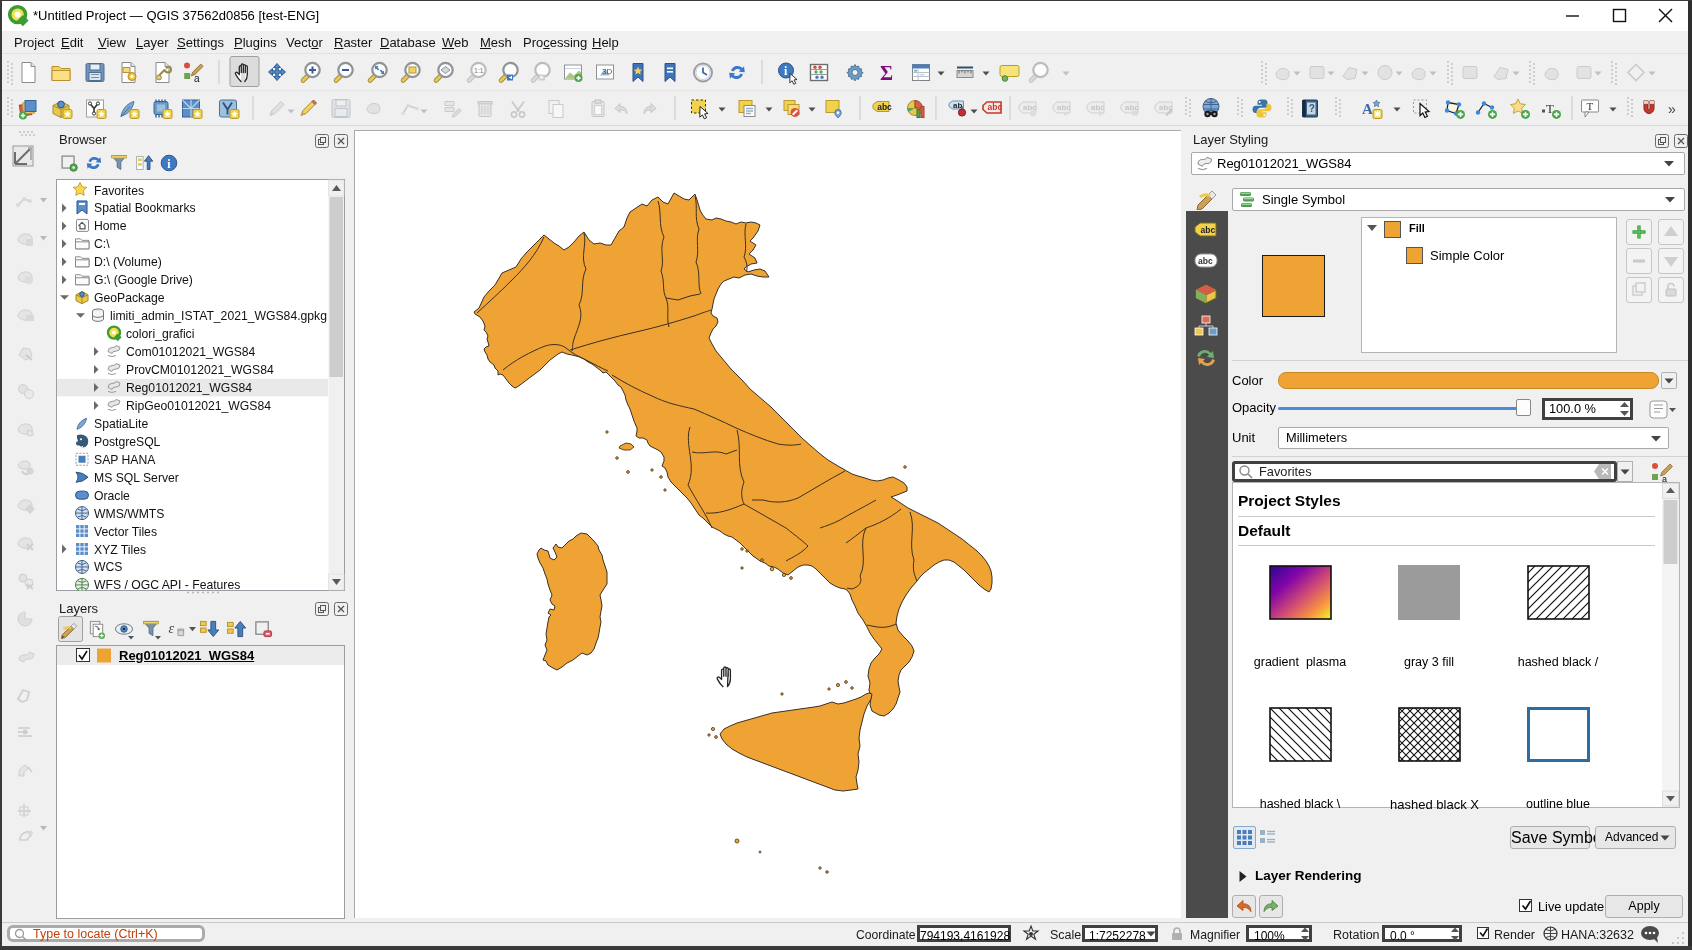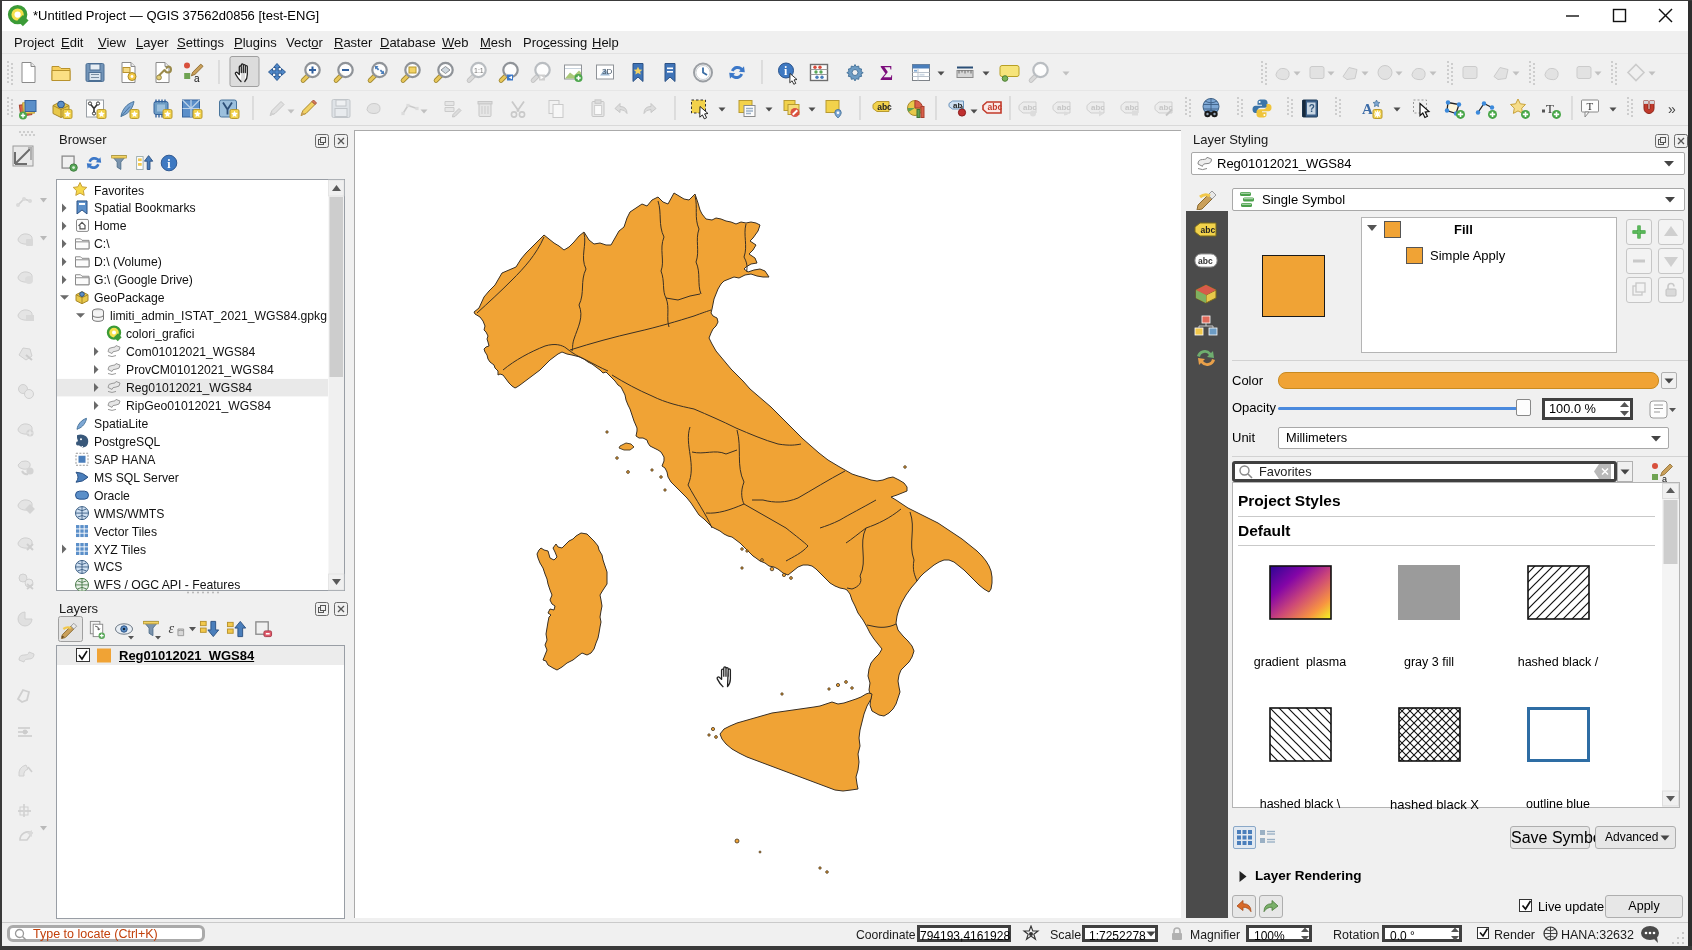--- a/index.html
+++ b/index.html
@@ -1165,23 +1165,23 @@
   </svg>
 <div class="abs" style="left:1262px;top:192px;font-size:13px">Single Symbol</div>
 <svg class="abs" style="left:1664px;top:196px" width="12" height="8">
     <path d="M1 1 l5 5.5 5 -5.5z" fill="#444"></path>
   </svg>
 <div class="abs" style="left:1361px;top:217px;width:256px;height:136px;background:#fff;border:1px solid #b4b4b4"></div>
 <svg class="abs" style="left:1366px;top:222px" width="14" height="12">
     <path d="M1 3 l10 0 l-5 6z" fill="#555"></path>
   </svg>
 <div class="abs" style="left:1384px;top:221px;width:17px;height:17px;background:#f0a335;border:1px solid #555"></div>
-<div class="abs" style="left:1454px;top:222px;font-size:13px;font-weight:bold">Fill</div>
+<div class="abs" style="left:1409px;top:222px;font-size:11px;font-weight:bold">Fill</div>
 <div class="abs" style="left:1406px;top:247px;width:17px;height:17px;background:#f0a335;border:1px solid #555"></div>
-<div class="abs" style="left:1430px;top:248px;font-size:13px">Simple Apply</div>
+<div class="abs" style="left:1430px;top:248px;font-size:13px">Simple Color</div>
 <div class="abs" style="left:1262px;top:255px;width:63px;height:62px;background:#f0a335;border:1.5px solid #1a1a1a"></div>
 <div class="abs" style="left:1626px;top:219px;width:26px;height:26px;background:#f3f3f3;border:1px solid #c6c6c6;border-radius:3px"></div>
 <div class="abs" style="left:1658px;top:219px;width:26px;height:26px;background:#f3f3f3;border:1px solid #c6c6c6;border-radius:3px"></div>
 <div class="abs" style="left:1626px;top:248px;width:26px;height:26px;background:#f3f3f3;border:1px solid #c6c6c6;border-radius:3px"></div>
 <div class="abs" style="left:1658px;top:248px;width:26px;height:26px;background:#f3f3f3;border:1px solid #c6c6c6;border-radius:3px"></div>
 <div class="abs" style="left:1626px;top:277px;width:26px;height:26px;background:#f3f3f3;border:1px solid #c6c6c6;border-radius:3px"></div>
 <div class="abs" style="left:1658px;top:277px;width:26px;height:26px;background:#f3f3f3;border:1px solid #c6c6c6;border-radius:3px"></div>
 <svg class="abs" style="left:1626px;top:219px" width="26" height="26">
     <path d="M13 6.5 v13 M6.5 13 h13" stroke="#3aa13a" stroke-width="3.4"></path>
     <path d="M13 6.5 v13 M6.5 13 h13" stroke="#63bd63" stroke-width="1.6"></path>

